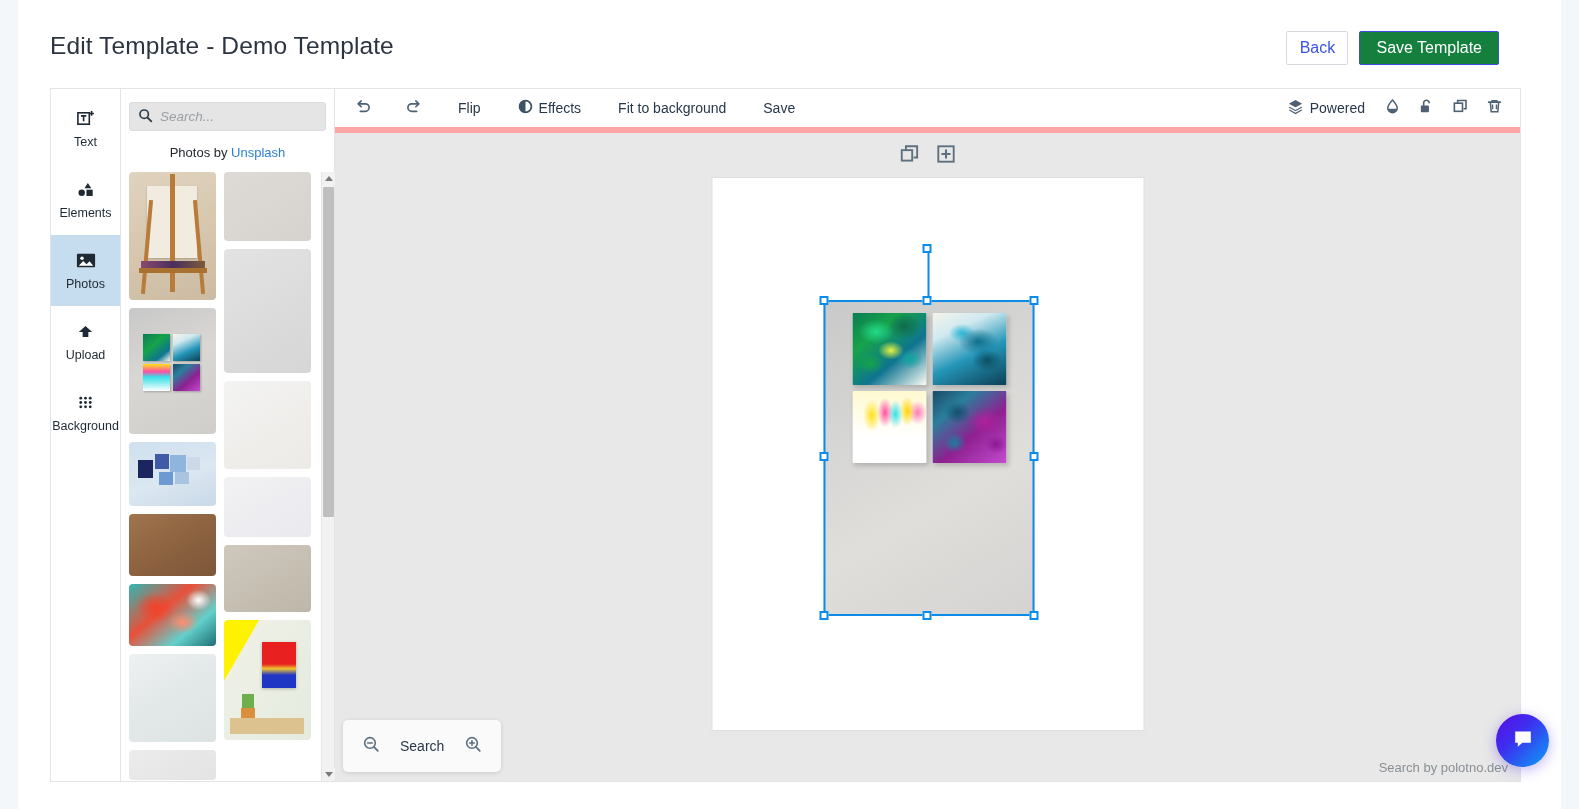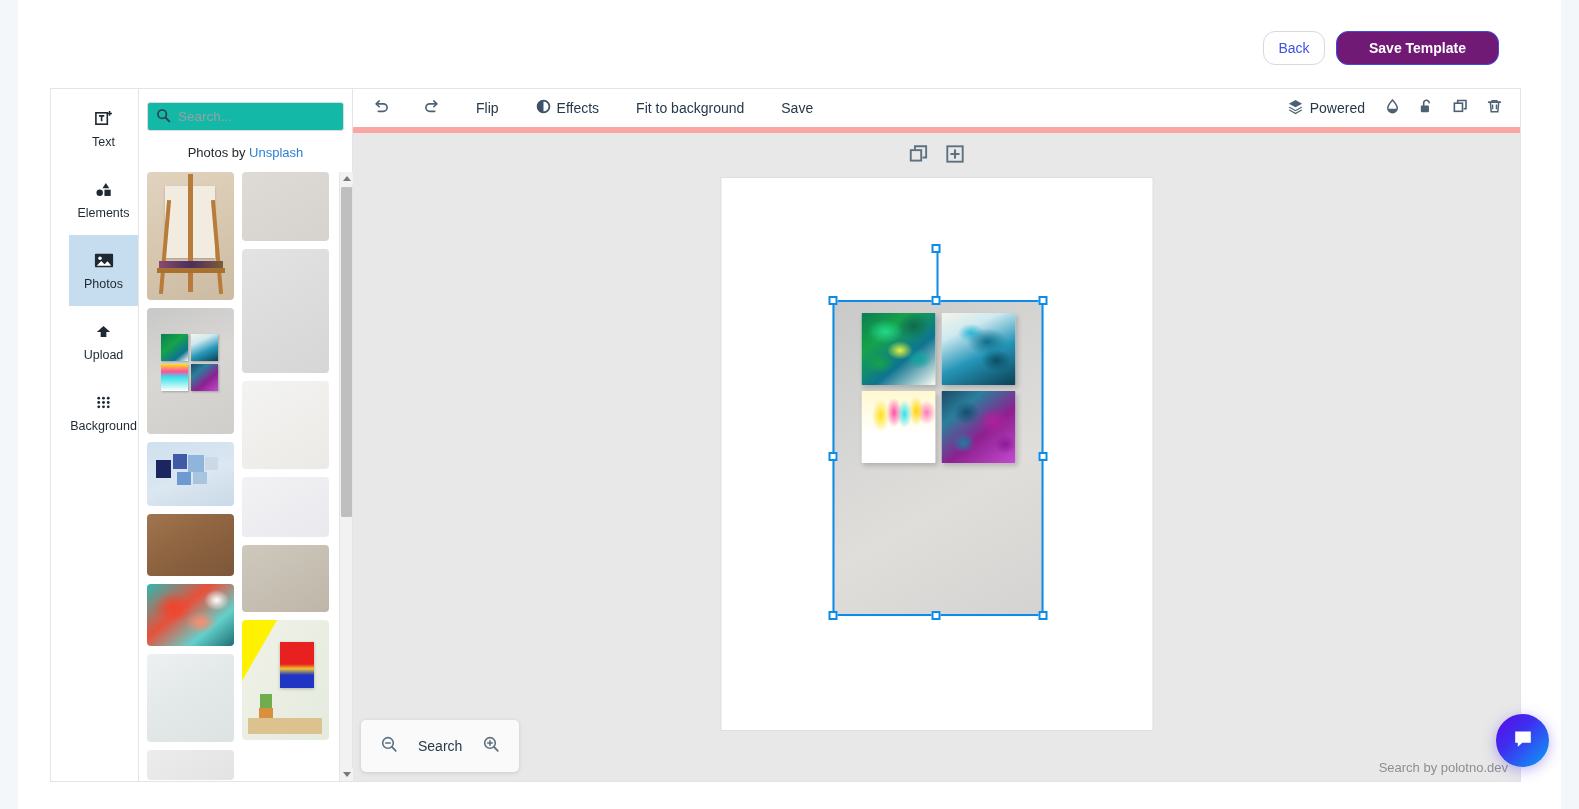--- a/index.html
+++ b/index.html
@@ -20,47 +20,46 @@
     position: absolute; left: 0; top: 0; width: 100%; height: 88px;
     background: #ffffff;
   }
   .page-title {
     position: absolute; left: 32px; top: 32px;
     font-size: 24.5px; color: #2b3440; letter-spacing: .1px;
     white-space: nowrap;
   }
   .hdr-btns { position: absolute; right: 62px; top: 31px; display: flex; gap: 11px; }
   .btn {
-    height: 34px; border-radius: 12px; font-size: 14px;
+    height: 34px; border-radius: 2px; font-size: 16px;
     display: flex; align-items: center; justify-content: center;
     cursor: pointer; white-space: nowrap;
   }
   .btn-back {
     width: 62px; border: 1px solid #d6d9de; background: #fff; color: #3b53e8;
   }
   .btn-save {
-    padding: 0 32px; background: #701a75; color: #fff; border: 1px solid #3b4ee0;
-    font-weight: 700;
+    padding: 0 16px; background: #15803d; color: #fff; border: 1px solid #3b4ee0;
+    font-weight: 400;
   }
 
   
   .workspace {
     position: absolute; left: 32px; top: 88px;
     width: 1471px; height: 694px;
     border: 1px solid #e2e4e8;
     display: flex;
     background: #fff;
   }
 
   
   .sidetabs {
     width: 70px; flex: 0 0 70px; height: 100%;
     border-right: 1px solid #e2e4e8; background: #fff;
     padding-top: 4px;
-    margin-left: 18px;
   }
   .sidetab {
     height: 71px; display: flex; flex-direction: column;
     align-items: center; justify-content: center; gap: 7px;
     cursor: pointer; color: #1f2933;
   }
   .sidetab.active { background: #c6dcef; }
   .sidetab-label { font-size: 12.5px; color: #1f2933; }
   .sidetab svg { display: block; }
 
@@ -71,21 +70,22 @@
     background: #fff; position: relative; padding: 0 8px;
   }
   .search-wrap {
     margin: 13px 0 0 0; position: relative;
     height: 29px;
   }
   .search-wrap input {
     width: 100%; height: 29px; border: 1px solid #d8dbdf; border-radius: 3px;
     padding: 0 8px 0 30px; font-size: 13.5px; color: #333;
     font-family: "Liberation Sans", sans-serif; outline: none;
-    background: #14b8a6;
+    background: #e5e5e5;
+    font-style: italic;
   }
   .search-wrap input::placeholder { color: #9aa0a6; }
   .search-icon {
     position: absolute; left: 9px; top: 6px; color: #30404d;
   }
   .credit {
     text-align: center; font-size: 13px; color: #24292e;
     margin-top: 14px; margin-bottom: 9px;
   }
   .credit a { color: #2b7fd4; text-decoration: none; cursor: pointer; }
@@ -254,20 +254,21 @@
     cursor: pointer; z-index: 20;
     box-shadow: 0 3px 14px rgba(70,40,230,.35);
   }
 </style>
 </head>
 <body>
 
 <div id="app">
 
   <div class="header">
+    <div class="page-title">Edit Template - Demo Template</div>
     <div class="hdr-btns">
       <div class="btn btn-back">Back</div>
       <div class="btn btn-save">Save Template</div>
     </div>
   </div>
 
   <div class="workspace">
 
     <div class="sidetabs">
 

